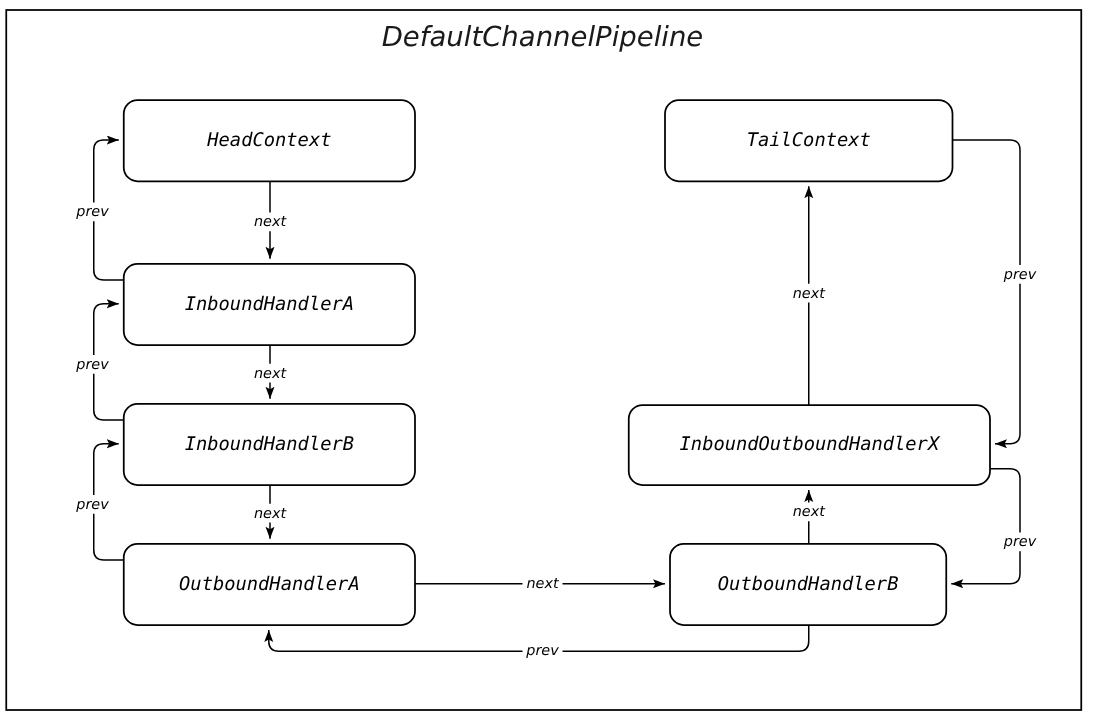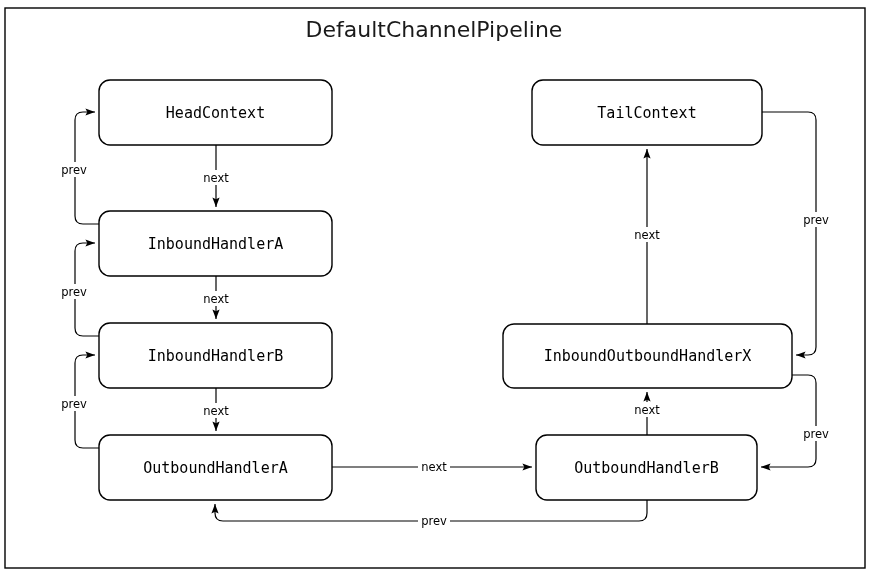--- a/index.html
+++ b/index.html
@@ -10,20 +10,21 @@
   body {
     width: 874px;
     height: 577px;
     font-family: "Liberation Sans", sans-serif;
     overflow: hidden;
   }
   #diagram-root {
     position: relative;
     width: 874px;
     height: 418px;
+    font-style: italic;
   }
   svg.diagram {
     display: block;
     width: 874px;
     height: 577px;
   }
   .frame-rect {
     fill: #ffffff;
     stroke: #000000;
     stroke-width: 1.4;

